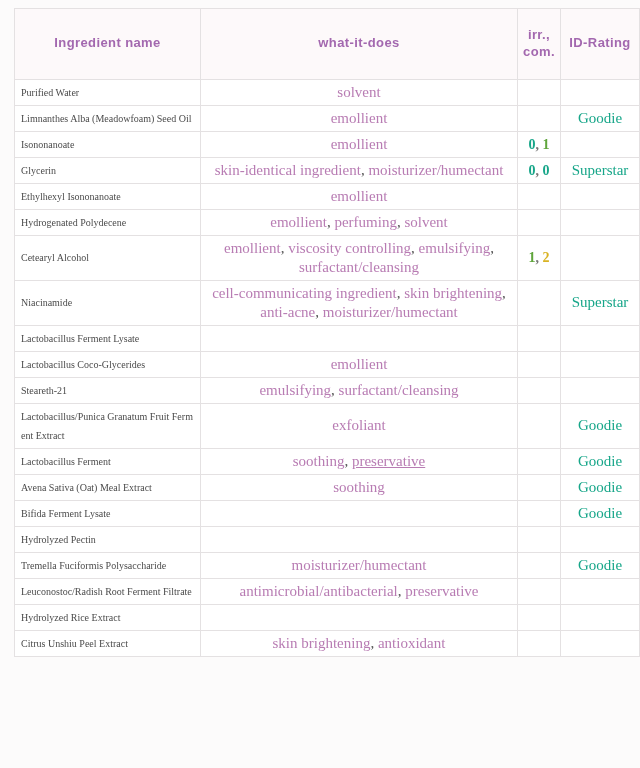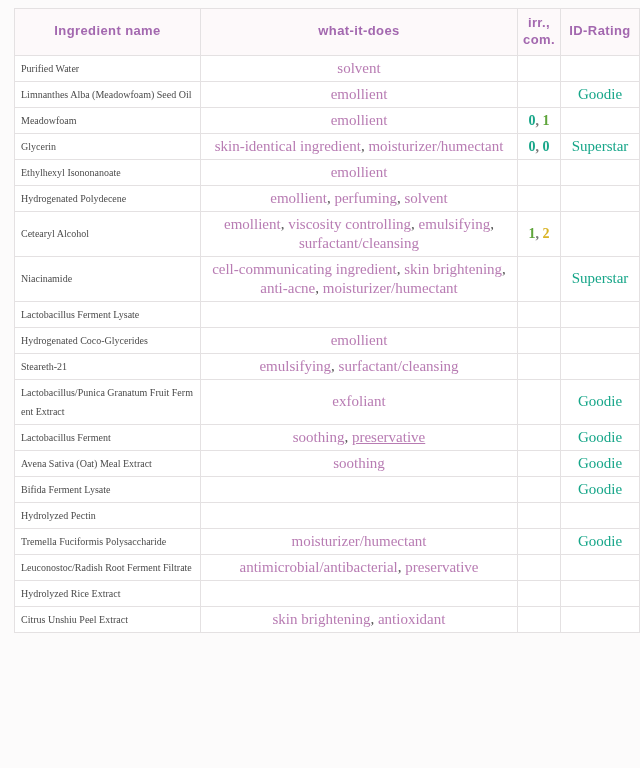--- a/index.html
+++ b/index.html
@@ -30,21 +30,21 @@
     font-family: "Liberation Sans", sans-serif;
     font-weight: bold;
     font-size: 13px;
     letter-spacing: 0.4px;
     color: #a368af;
     background: #fdf9fa;
     text-align: center;
     padding: 6px 4px;
     line-height: 1.3;
   }
-  th.col-h.h-irr { padding: 6px 3px; margin-left: 38px; }
+  th.col-h.h-irr { padding: 18px 3px; margin-left: 38px; }
   th.col-h.h-rating { padding: 6px 8px; }
   td.c-name {
     font-size: 10px;
     color: #4b4b4b;
     padding: 3px 6px;
     line-height: 19px;
     word-break: break-all;
     text-align: left;
     cursor: pointer;
   }
@@ -109,21 +109,21 @@
           <td class="c-irr"></td>
           <td class="c-rating"></td>
         </tr>
         <tr>
           <td class="c-name">Limnanthes Alba (Meadowfoam) Seed Oil</td>
           <td class="c-func"><a>emollient</a></td>
           <td class="c-irr"></td>
           <td class="c-rating"><a>Goodie</a></td>
         </tr>
         <tr>
-          <td class="c-name">Meadowfoam</td>
+          <td class="c-name">Isononanoate</td>
           <td class="c-func"><a>emollient</a></td>
           <td class="c-irr"><span style="color: rgb(23, 166, 137);">0</span><span>, </span><span style="color: rgb(95, 165, 60);">1</span></td>
           <td class="c-rating"></td>
         </tr>
         <tr>
           <td class="c-name">Glycerin</td>
           <td class="c-func"><a>skin-identical ingredient</a><span>, </span><a>moisturizer/humectant</a></td>
           <td class="c-irr"><span style="color: rgb(23, 166, 137);">0</span><span>, </span><span style="color: rgb(23, 166, 137);">0</span></td>
           <td class="c-rating"><a>Superstar</a></td>
         </tr>
@@ -151,21 +151,21 @@
           <td class="c-irr"></td>
           <td class="c-rating"><a>Superstar</a></td>
         </tr>
         <tr>
           <td class="c-name">Lactobacillus Ferment Lysate</td>
           <td class="c-func"></td>
           <td class="c-irr"></td>
           <td class="c-rating"></td>
         </tr>
         <tr>
-          <td class="c-name">Hydrogenated Coco-Glycerides</td>
+          <td class="c-name">Lactobacillus Coco-Glycerides</td>
           <td class="c-func"><a>emollient</a></td>
           <td class="c-irr"></td>
           <td class="c-rating"></td>
         </tr>
         <tr>
           <td class="c-name">Steareth-21</td>
           <td class="c-func"><a>emulsifying</a><span>, </span><a>surfactant/cleansing</a></td>
           <td class="c-irr"></td>
           <td class="c-rating"></td>
         </tr>

